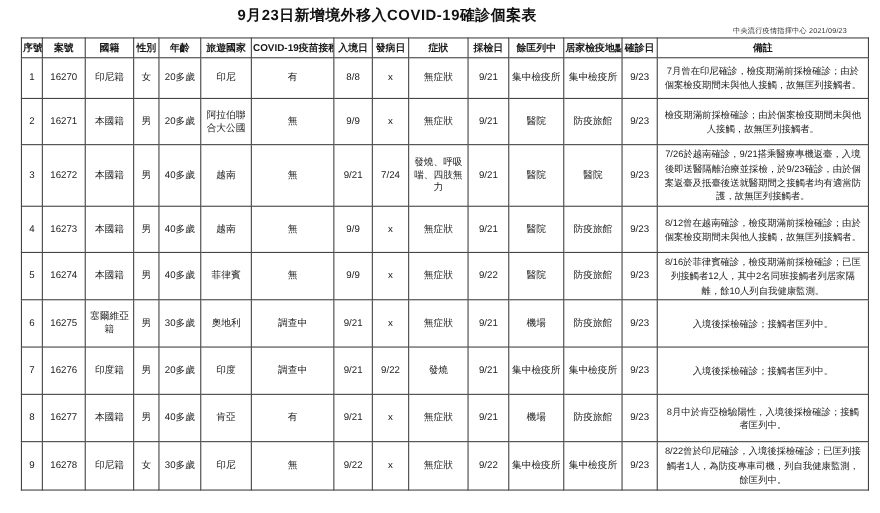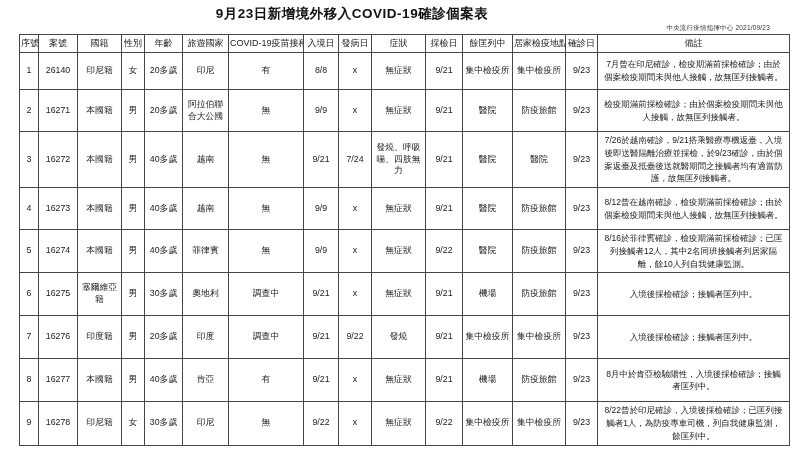--- a/index.html
+++ b/index.html
@@ -51,21 +51,21 @@
     vertical-align: middle;
     font-size: 8.8px;
     line-height: 1.35;
     padding: 1px 2px;
     word-break: break-all;
     overflow: hidden;
     color: #1a1a1a;
     background: #ffffff;
   }
   table.cases th {
-    font-weight: 400;
+    font-weight: 700;
     font-size: 9px;
     padding: 2px 1px;
     white-space: nowrap;
   }
   table.cases td.remark {
     text-align: center;
     font-size: 8.5px;
     line-height: 1.5;
     padding: 2px 5px;
   }
@@ -120,21 +120,21 @@
           <th>採檢日</th>
           <th>餘匡列中</th>
           <th>居家檢疫地點</th>
           <th>確診日</th>
           <th>備註</th>
         </tr>
     </thead>
     <tbody id="table-body">
         <tr>
           <td>1</td>
-          <td>26140</td>
+          <td>16270</td>
           <td>印尼籍</td>
           <td>女</td>
           <td>20多歲</td>
           <td>印尼</td>
           <td>有</td>
           <td>8/8</td>
           <td>x</td>
           <td>無症狀</td>
           <td>9/21</td>
           <td>集中檢疫所</td>

